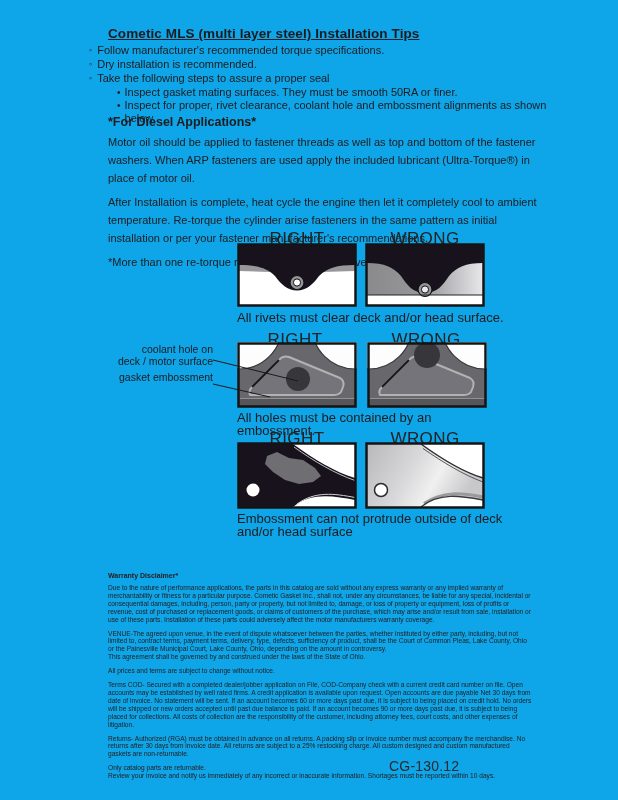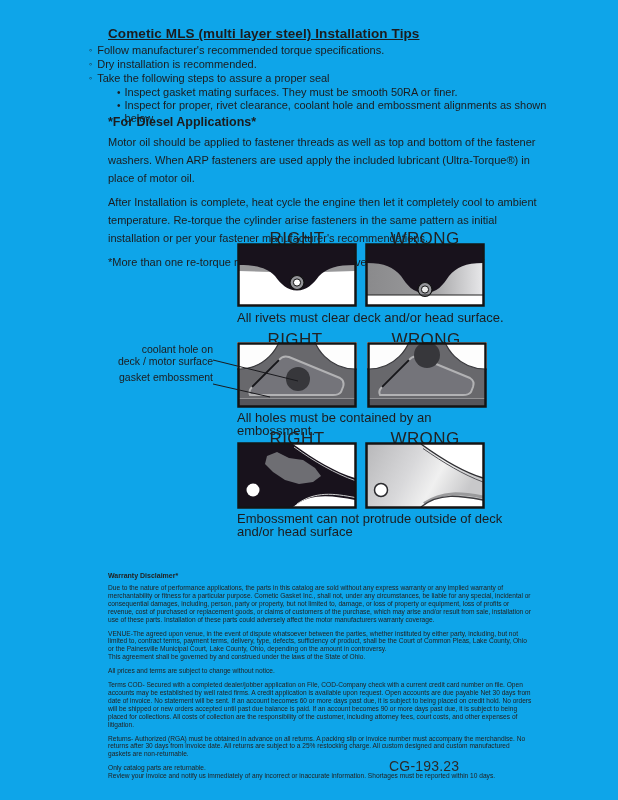--- a/index.html
+++ b/index.html
@@ -178,15 +178,15 @@
     <p>Due to the nature of performance applications, the parts in this catalog are sold without any express warranty or any implied warranty of merchantability or fitness for a particular purpose.  Cometic Gasket Inc., shall not, under any circumstances, be liable for any special, incidental or consequential damages, including, person, party or property, but not limited to, damage, or loss of property or equipment, loss of profits or revenue, cost of purchased or replacement goods, or claims of customers of the purchase, which may arise and/or result from sale, installation or use of these parts.  Installation of these parts could adversely affect the motor manufacturers warranty coverage.</p>
     <p>VENUE-The agreed upon venue, in the event of dispute whatsoever between the parties, whether instituted by either party, including, but not limited to, contract terms, payment terms, delivery, type, defects, sufficiency of product, shall be the Court of Common Pleas, Lake County, Ohio or the Painesville Municipal Court, Lake County, Ohio, depending on the amount in controversy.
 This agreement shall be governed by and construed under the laws of the State of Ohio.</p>
     <p>All prices and terms are subject to change without notice.</p>
     <p>Terms COD- Secured with a completed dealer/jobber application on File, COD-Company check with a current credit card number on file.  Open accounts may be established by well rated firms.  A credit application is available upon request.  Open accounts are due payable Net 30 days from date of invoice.  No statement will be sent.  If an account becomes 60 or more days past due, it is subject to being placed on credit hold.  No orders will be shipped or new orders accepted until past due balance is paid.  If an account becomes 90 or more days past due, it is subject to being placed for collections.  All costs of collection are the responsibility of the customer, including attorney fees, court costs, and other expenses of litigation.</p>
     <p>Returns- Authorized (RGA) must be obtained in advance on all returns.  A packing slip or invoice number must accompany the merchandise.  No returns after 30 days from invoice date.  All returns are subject to a 25% restocking charge.  All custom designed and custom manufactured gaskets are non-returnable.</p>
     <p>Only catalog parts are returnable.
 Review your invoice and notify us immediately of any incorrect or inaccurate information.  Shortages must be reported within 10 days.</p>
   </div>
 
-  <div class="abs page-number">CG-193.23</div>
+  <div class="abs page-number">CG-130.12</div>
 
 </div>
 
 </body></html>

